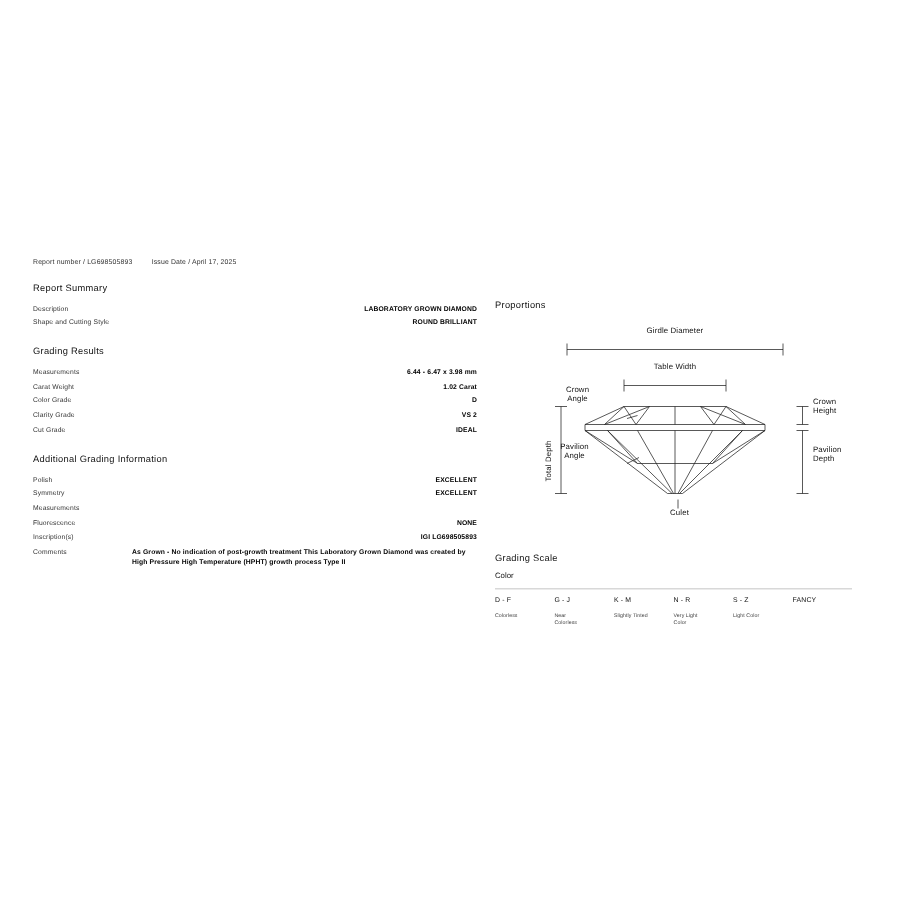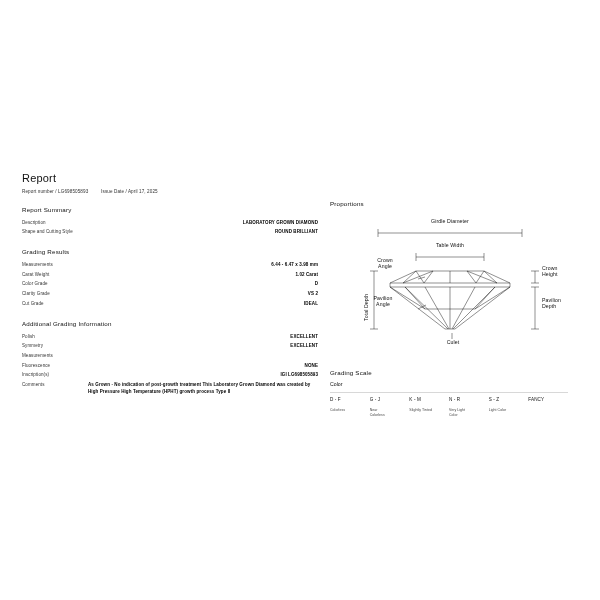--- a/index.html
+++ b/index.html
@@ -155,21 +155,20 @@
     margin: 2px 0 4px 0;
   }
 </style>
 </head>
 <body>
 
 <div class="page">
 
   <div class="left-col">
 
-    <div class="report-title">Report</div>
 
     <div class="report-meta">
       <span>Report number /</span>
       <span>LG698505893</span>
       <span class="spacer"></span>
       <span>Issue Date /</span>
       <span>April 17, 2025</span>
     </div>
 
     <div class="section-head">Report Summary</div>

